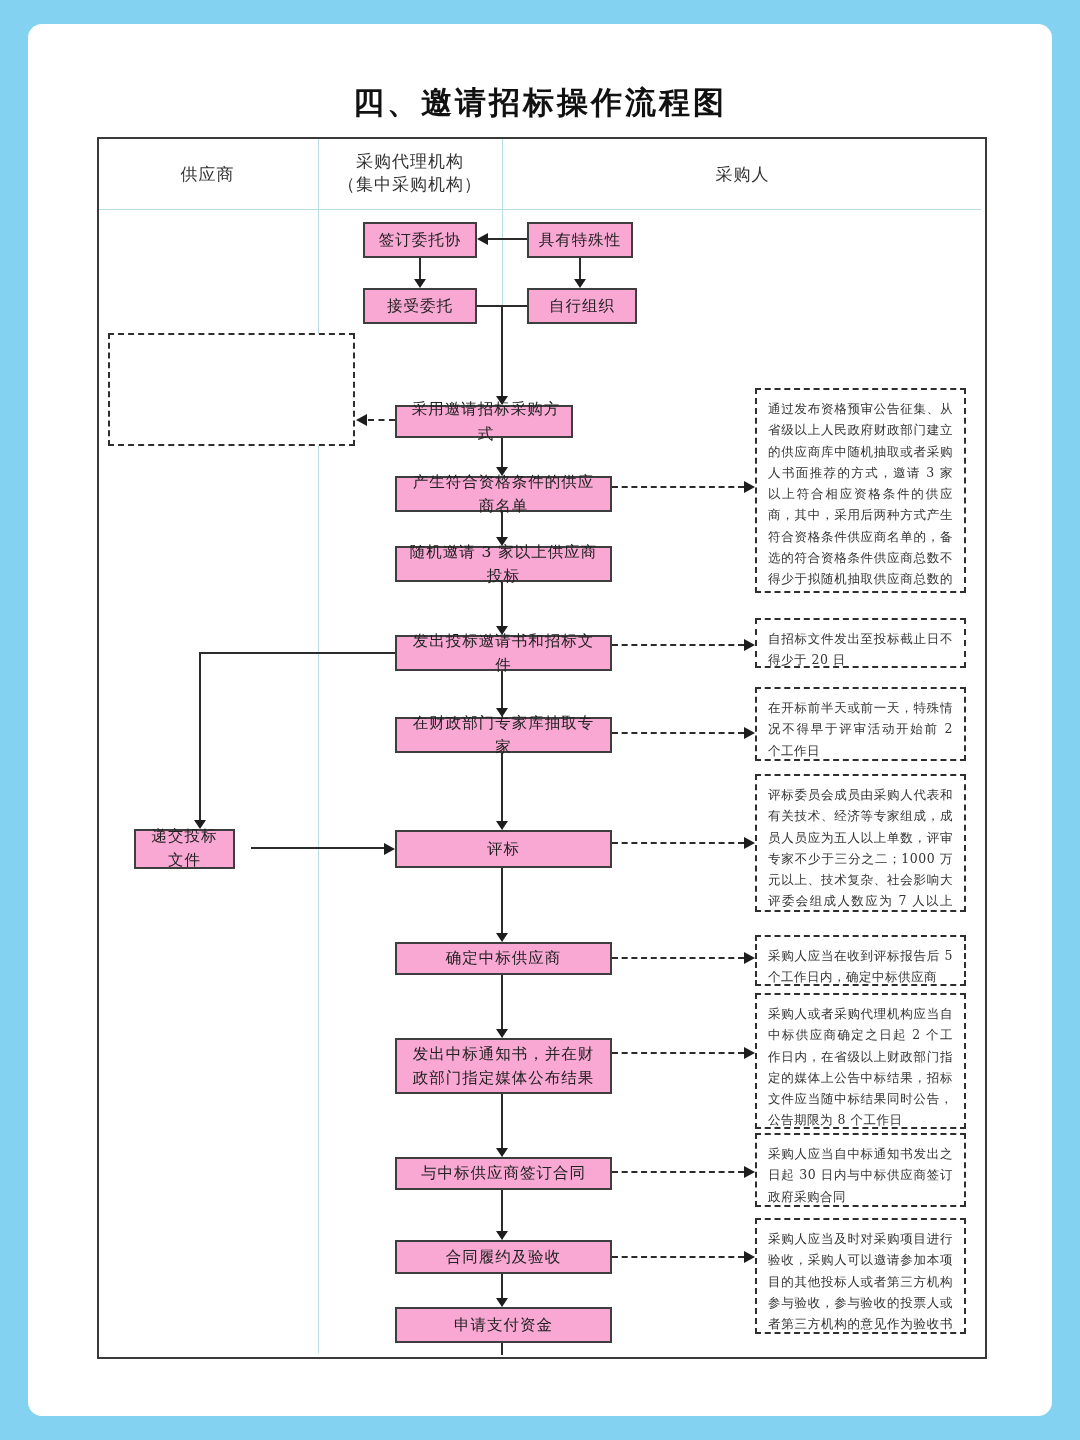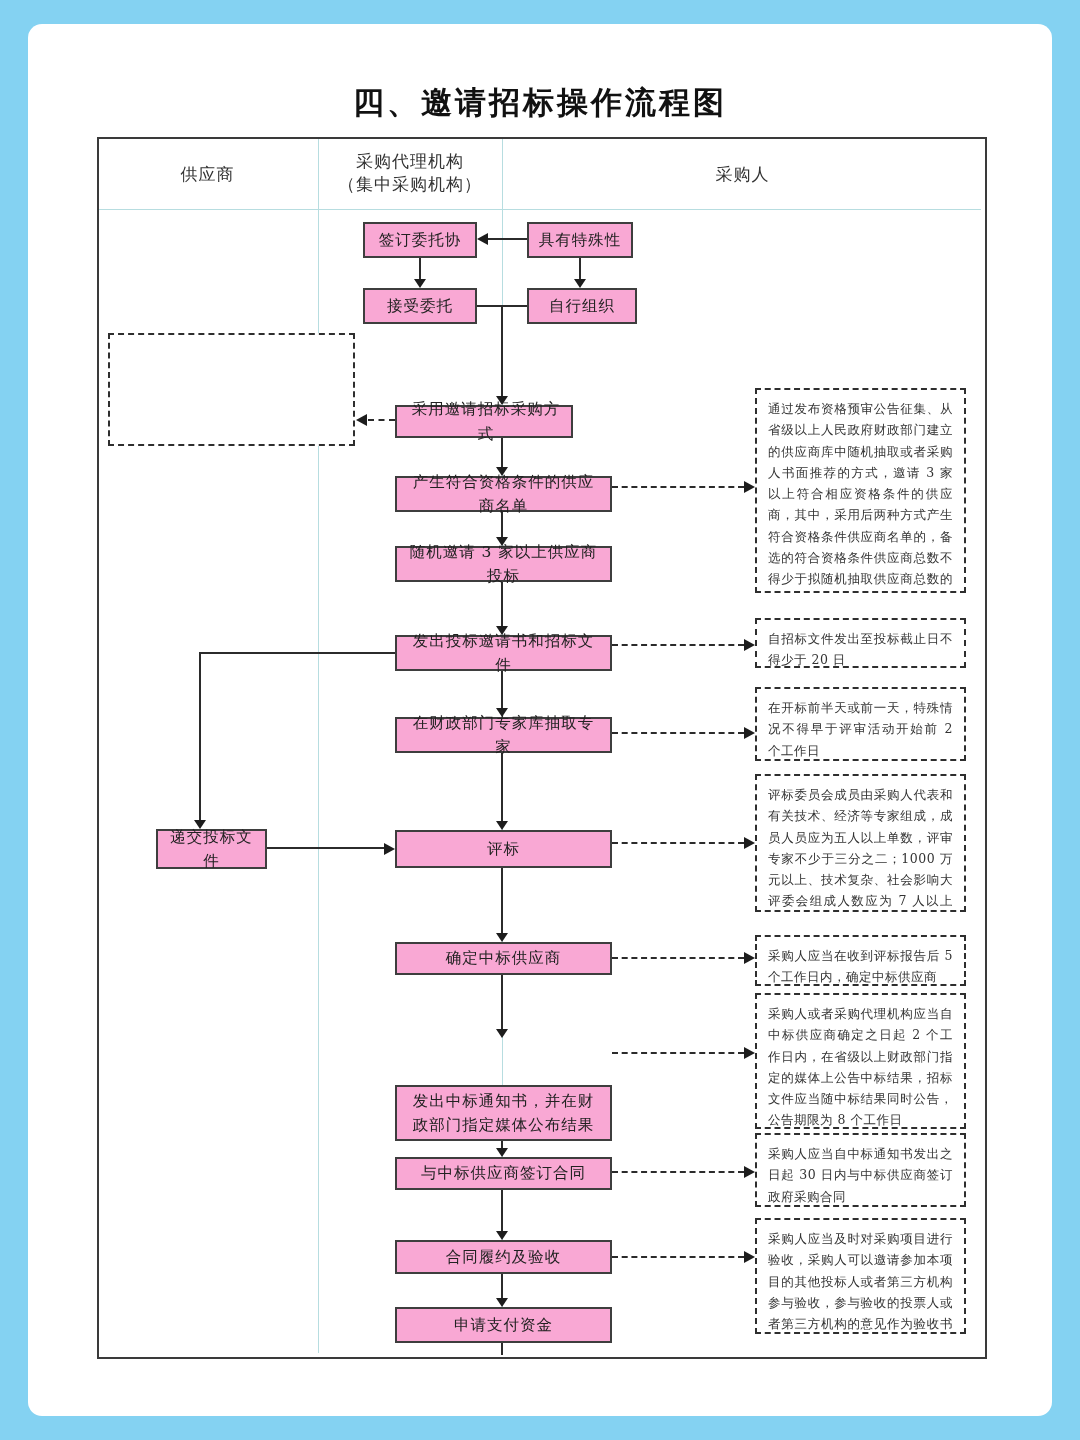--- a/index.html
+++ b/index.html
@@ -84,21 +84,21 @@
 <div class="vl" style="left:501px;top:306px;height:90px;"></div>
 <div class="tri tri-down" style="left:496px;top:396px;"></div>
 
 <div class="fbox" style="left:395px;top:405px;width:178px;height:33px;padding-left:12px;">采用邀请招标采购方式</div>
 <div class="fbox" style="left:395px;top:476px;width:217px;height:36px;">产生符合资格条件的供应商名单</div>
 <div class="fbox" style="left:395px;top:546px;width:217px;height:36px;">随机邀请 3 家以上供应商投标</div>
 <div class="fbox" style="left:395px;top:635px;width:217px;height:36px;">发出投标邀请书和招标文件</div>
 <div class="fbox" style="left:395px;top:717px;width:217px;height:36px;">在财政部门专家库抽取专家</div>
 <div class="fbox" style="left:395px;top:830px;width:217px;height:38px;">评标</div>
 <div class="fbox" style="left:395px;top:942px;width:217px;height:33px;">确定中标供应商</div>
-<div class="fbox" style="left:395px;top:1085px;width:217px;height:56px;">发出中标通知书，并在财政部门指定媒体公布结果</div>
+<div class="fbox" style="left:395px;top:1038px;width:217px;height:56px;">发出中标通知书，并在财政部门指定媒体公布结果</div>
 <div class="fbox" style="left:395px;top:1157px;width:217px;height:33px;">与中标供应商签订合同</div>
 <div class="fbox" style="left:395px;top:1240px;width:217px;height:34px;">合同履约及验收</div>
 <div class="fbox" style="left:395px;top:1307px;width:217px;height:36px;">申请支付资金</div>
 
 <div class="vl" style="left:501px;top:438px;height:29px;"></div>
 <div class="tri tri-down" style="left:496px;top:467px;"></div>
 <div class="vl" style="left:501px;top:512px;height:25px;"></div>
 <div class="tri tri-down" style="left:496px;top:537px;"></div>
 <div class="vl" style="left:501px;top:582px;height:44px;"></div>
 <div class="tri tri-down" style="left:496px;top:626px;"></div>
@@ -114,21 +114,21 @@
 <div class="tri tri-down" style="left:496px;top:1148px;"></div>
 <div class="vl" style="left:501px;top:1190px;height:41px;"></div>
 <div class="tri tri-down" style="left:496px;top:1231px;"></div>
 <div class="vl" style="left:501px;top:1274px;height:24px;"></div>
 <div class="tri tri-down" style="left:496px;top:1298px;"></div>
 <div class="vl" style="left:501px;top:1343px;height:12px;"></div>
 
 <div class="hl" style="left:199px;top:652px;width:196px;"></div>
 <div class="vl" style="left:199px;top:652px;height:168px;"></div>
 <div class="tri tri-down" style="left:194px;top:820px;"></div>
-<div class="fbox" style="left:156px;top:829px;width:111px;height:40px;">递交投标文件</div>
+<div class="fbox" style="left:134px;top:829px;width:101px;height:40px;font-family:Liberation Mono, monospace;">递交投标文件</div>
 <div class="hl" style="left:251px;top:847px;width:133px;"></div>
 <div class="tri tri-right" style="left:384px;top:843px;"></div>
 
 <div class="note" style="left:108px;top:333px;width:247px;height:113px;">
 </div>
 <div class="hdash" style="left:368px;top:419px;width:27px;"></div>
 <div class="tri tri-left" style="left:356px;top:414px;"></div>
 
 <div class="note" style="left:755px;top:388px;width:211px;height:205px;">通过发布资格预审公告征集、从省级以上人民政府财政部门建立的供应商库中随机抽取或者采购人书面推荐的方式，邀请 3 家以上符合相应资格条件的供应商，其中，采用后两种方式产生符合资格条件供应商名单的，备选的符合资格条件供应商总数不得少于拟随机抽取供应商总数的两倍</div>
 <div class="note" style="left:755px;top:618px;width:211px;height:50px;">自招标文件发出至投标截止日不得少于 20 日</div>

